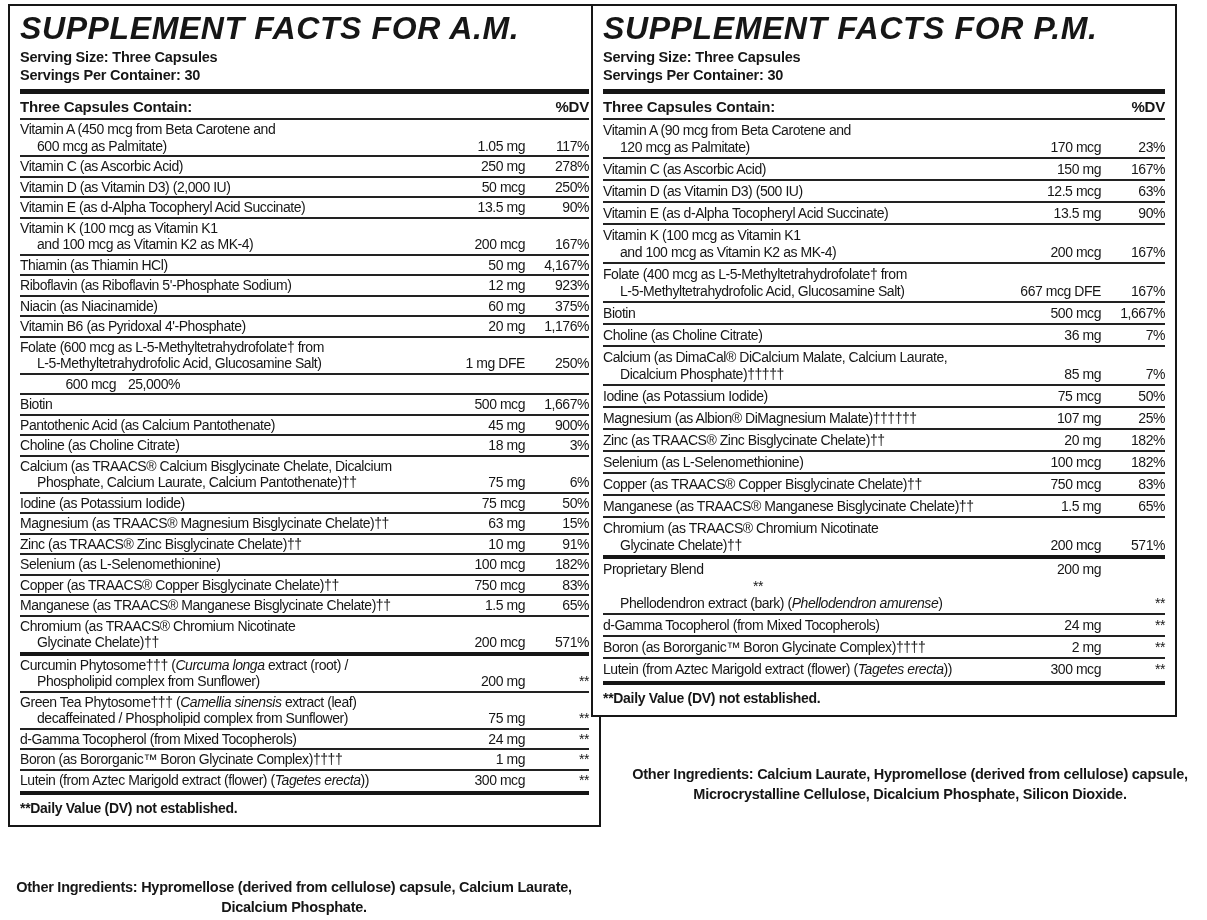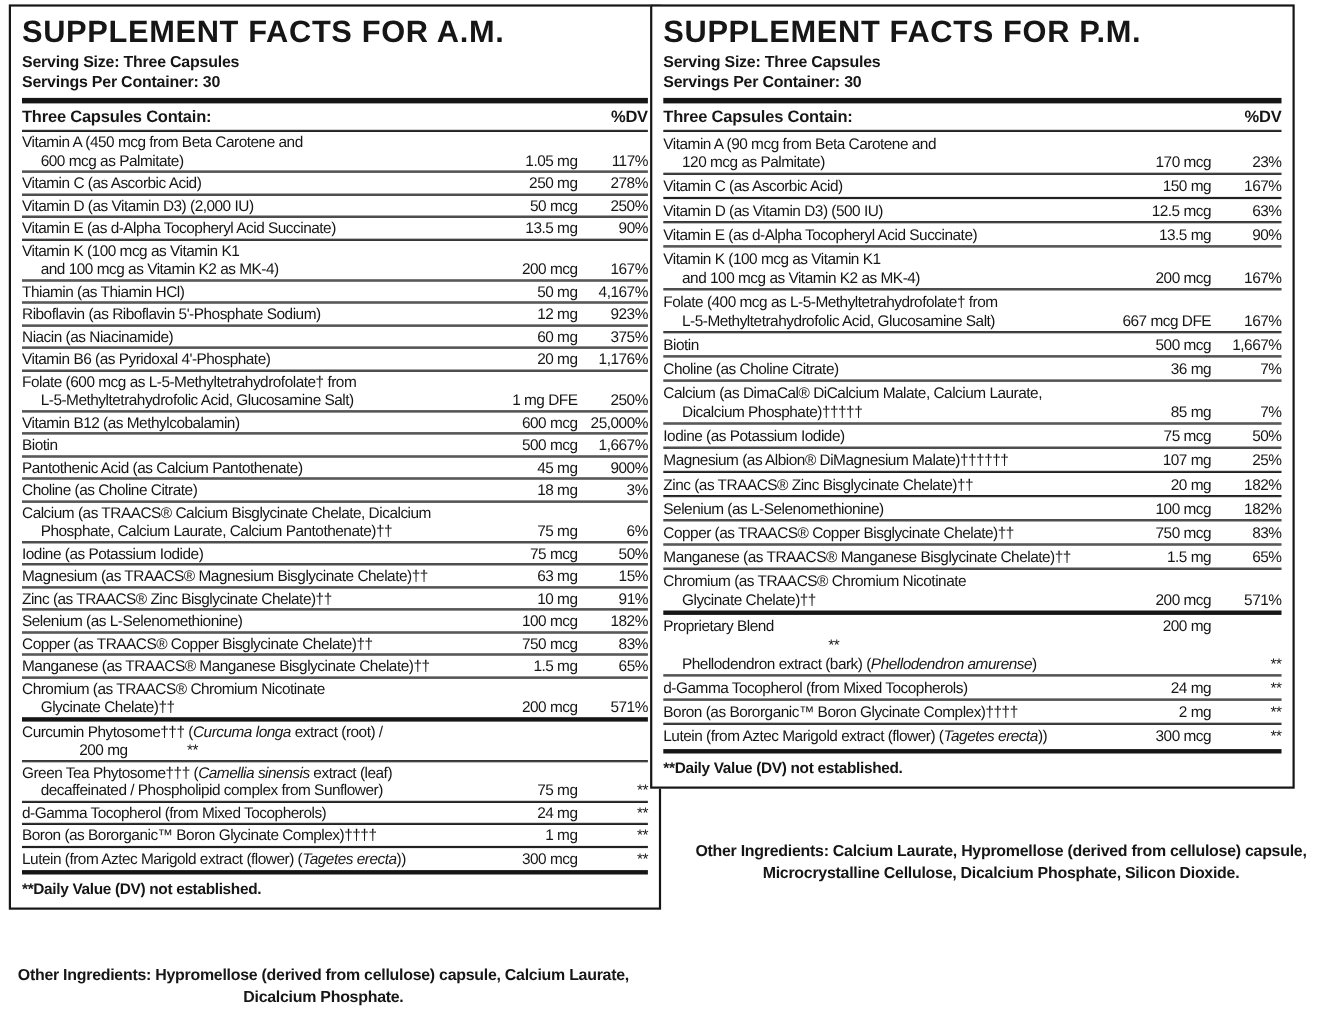--- a/index.html
+++ b/index.html
@@ -13,22 +13,22 @@
   .panel {
     position: absolute;
     border: 2.5px solid #161616;
     background: #fff;
     padding: 6px 10px 7px 10px;
   }
   #panel-am { left: 8px;   top: 4px; width: 593px; }
   #panel-pm { left: 591px; top: 4px; width: 586px; }
 
   .title {
-    font-size: 28px; font-weight: bold; letter-spacing: .6px;
-    line-height: 31px; margin: 1px 0 4px 0; white-space: nowrap;
+    font-size: 32px; font-weight: bold; letter-spacing: .6px;
+    line-height: 31px; margin: 1px 0 4px 0; white-space: nowrap; font-style: italic;
   }
   .serving { font-size: 14.5px; line-height: 18px; letter-spacing: -0.2px; font-weight: bold; }
   .bar-thick { height: 5px; background: #161616; margin-top: 5px; }
   .hdr {
     display: flex; justify-content: space-between; align-items: center;
     font-weight: bold; font-size: 15px; padding: 4px 0 3px 0; letter-spacing: -0.2px;
   }
   .div-double { height: 1px; border-top: 1px solid #222; border-bottom: 1px solid #222; }
   .div-thick  { height: 4px; background: #161616; }
 
@@ -156,21 +156,20 @@
         </div>
         <div class="line">
           <span class="nm ind"><span>L-5-Methyltetrahydrofolic Acid, Glucosamine Salt)</span></span>
           <span class="amt">1 mg DFE</span>
           <span class="dv">250%</span>
         </div>
       </div>
       <div class="div-double"></div>
       <div class="row">
         <div class="line">
-          <span class="nm"><span>Vitamin B12 (as Methylcobalamin)</span></span>
           <span class="amt">600 mcg</span>
           <span class="dv">25,000%</span>
         </div>
       </div>
       <div class="div-double"></div>
       <div class="row">
         <div class="line">
           <span class="nm"><span>Biotin</span></span>
           <span class="amt">500 mcg</span>
           <span class="dv">1,667%</span>
@@ -267,20 +266,21 @@
         </div>
       </div>
       <div class="div-thick"></div>
       <div class="row">
         <div class="line">
           <span class="nm"><span>Curcumin Phytosome††† (</span><span class="it">Curcuma longa</span><span> extract (root) /</span></span>
           <span class="amt"></span>
           <span class="dv"></span>
         </div>
         <div class="line">
+          <span class="nm ind"><span>Phospholipid complex from Sunflower)</span></span>
           <span class="amt">200 mg</span>
           <span class="dv">**</span>
         </div>
       </div>
       <div class="div-double"></div>
       <div class="row">
         <div class="line">
           <span class="nm"><span>Green Tea Phytosome††† (</span><span class="it">Camellia sinensis</span><span> extract (leaf)</span></span>
           <span class="amt"></span>
           <span class="dv"></span>

